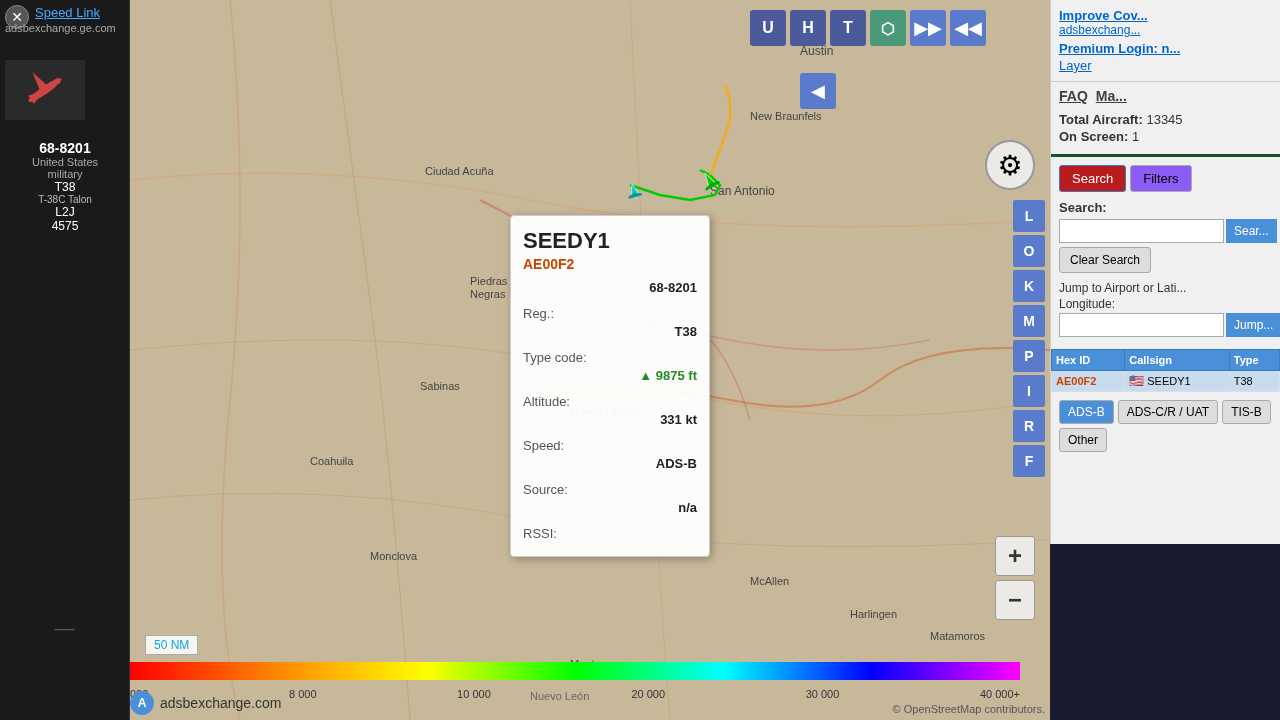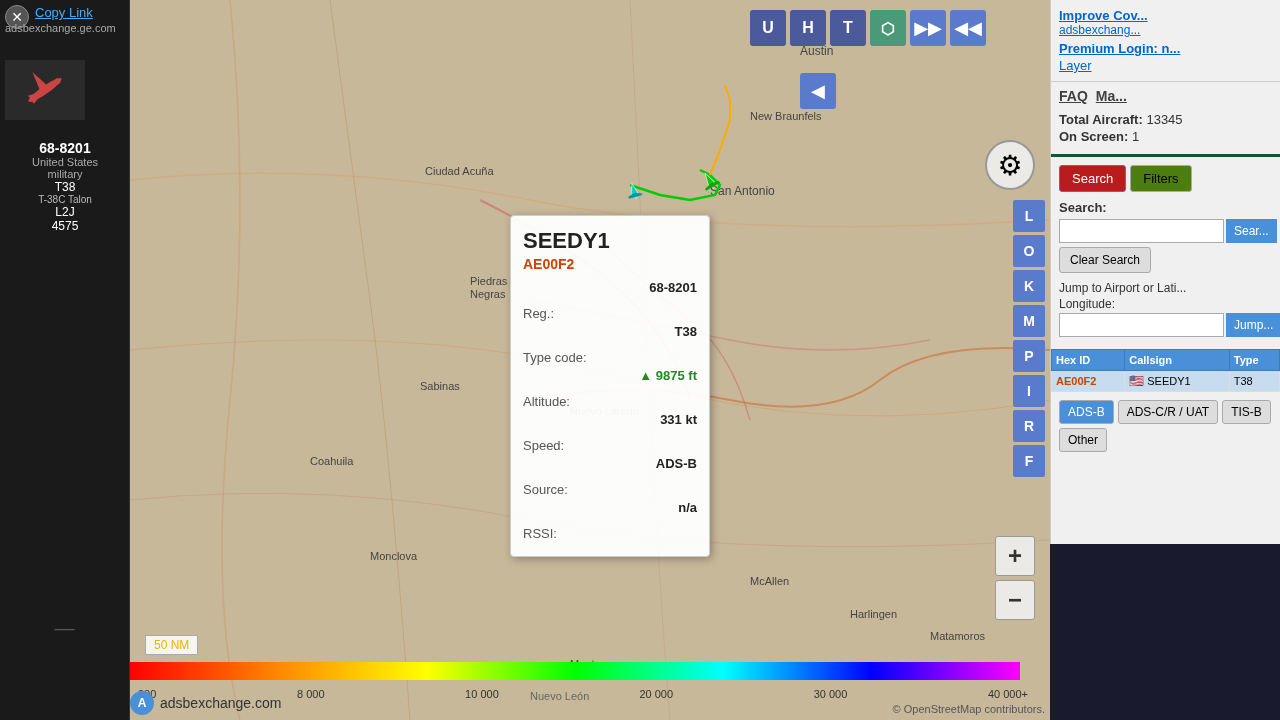--- a/index.html
+++ b/index.html
@@ -158,21 +158,21 @@
       display: flex;
       padding: 8px;
       gap: 4px;
     }
 
     .tab-btn {
       padding: 5px 12px;
       font-size: 13px;
       cursor: pointer;
       border: 1px solid #aaa;
-      background: #4d7c0f;
+      background: #8b5cf6;
       border-radius: 3px;
     }
 
     .tab-btn.active {
       background: #b91c1c;
       color: white;
       border-color: #3a7cc0;
     }
 
     .search-section {
@@ -407,39 +407,39 @@
     }
 
     
     #scale-indicator {
       position: absolute;
       left: 145px;
       bottom: 65px;
       background: rgba(255,255,255,0.85);
       padding: 2px 8px;
       font-size: 12px;
-      color: #eab308;
+      color: #0ea5e9;
       border: 1px solid #aaa;
       z-index: 100;
     }
 
     
     #color-bar {
       position: absolute;
       left: 130px;
       bottom: 40px;
       width: 890px;
       height: 18px;
       background: linear-gradient(to right, #ff0000, #ff8800, #ffff00, #00ff00, #00ffff, #0000ff, #ff00ff);
       z-index: 100;
     }
 
     #color-bar-labels {
       position: absolute;
-      left: 138px;
+      left: 130px;
       bottom: 20px;
       width: 890px;
       display: flex;
       justify-content: space-between;
       font-size: 11px;
       color: #333;
       z-index: 100;
     }
 
     
@@ -543,21 +543,21 @@
 <body>
 
 <div id="left-scrollbar">
   <div class="scrollbar-track">
     <div class="scrollbar-thumb"></div>
   </div>
 </div>
 
 <div id="left-sidebar">
   <div class="close-btn">✕</div>
-  <div class="copy-link">Copy Link</div>
+  <div class="copy-link">Speed Link</div>
   <div class="adsb-url">adsbexchange.ge.com</div>
 
   <div class="aircraft-img">
 
     <svg width="75" height="55" viewBox="0 0 75 55">
 
       <g fill="#cc4444" transform="rotate(-35 37 27)">
         <ellipse cx="37" cy="27" rx="20" ry="4"></ellipse>
         <polygon points="37,5 42,27 32,27" fill="#cc4444"></polygon>
         <polygon points="20,22 37,27 20,32" fill="#cc4444"></polygon>

